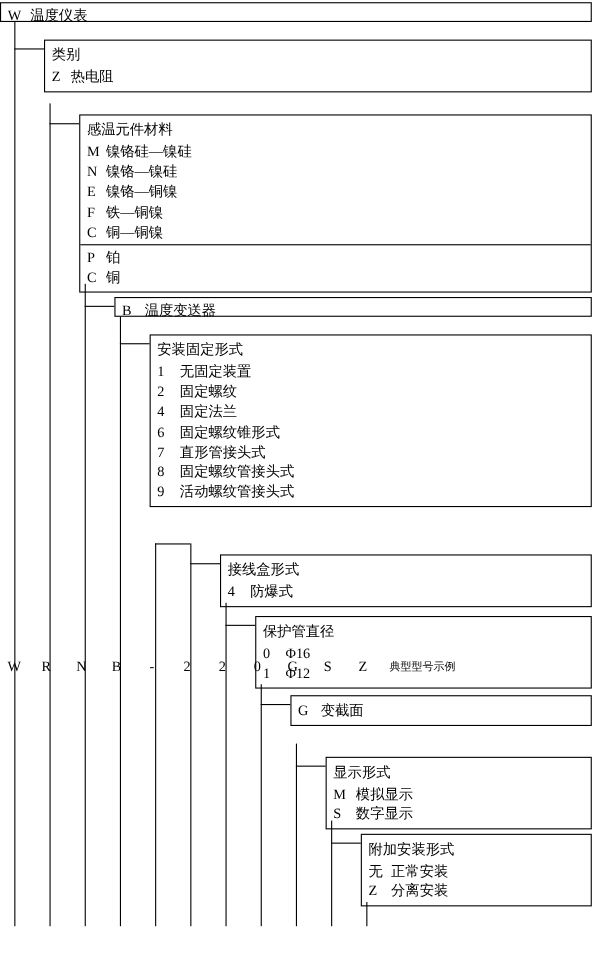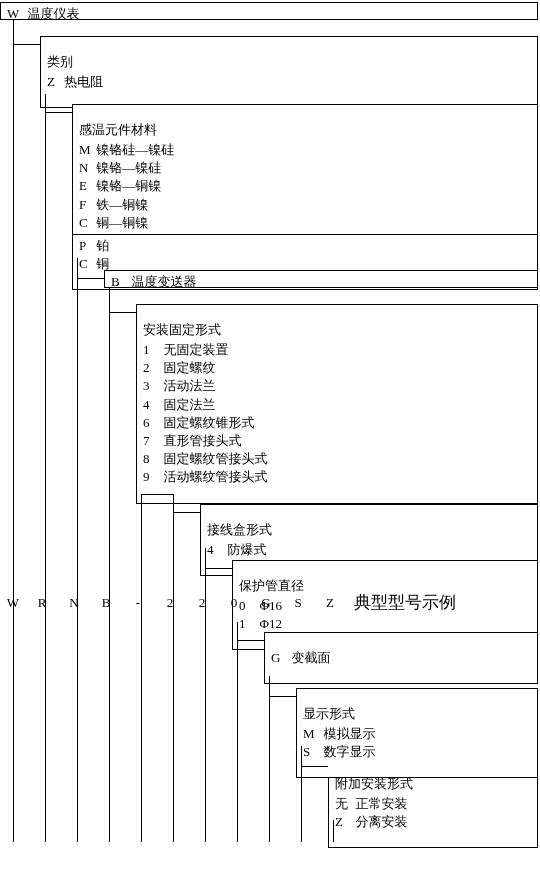--- a/index.html
+++ b/index.html
@@ -14,21 +14,21 @@
   }
   .container {
     position: relative;
     width: 540px;
     height: 628px;
   }
   .box {
     position: absolute;
     border: 1px solid #000;
     background: #fff;
-    padding: 16px 6px;
+    padding: 4px 6px;
   }
   .box .title {
     margin-bottom: 2px;
   }
   .box .row {
     white-space: nowrap;
     line-height: 1.4;
   }
   .code {
     display: inline-block;
@@ -56,21 +56,21 @@
     width: 540px;
     display: flex;
     align-items: center;
   }
   .bottom-row .bcell {
     text-align: center;
     width: 32px;
   }
   .bottom-label {
     margin-left: 8px;
-    font-size: 17px;
+    font-size: 10px;
   }
 </style>
 </head>
 <body>
 
 <div class="container">
 
   <div class="box" style="left:0px; top:2px; width:538px; height:18px; padding:2px 6px;">
     <span class="row"><span class="code">W</span>&nbsp;&nbsp;<span>温度仪表</span></span>
   </div>
@@ -93,21 +93,20 @@
   </div>
 
   <div class="box" style="left:104px; top:270px; width:434px; padding:2px 6px; height:18px;">
     <span class="row"><span class="code">B</span>&nbsp;&nbsp;<span>温度变送器</span></span>
   </div>
 
   <div class="box" style="left:136px; top:304px; width:402px;">
     <div class="title">安装固定形式</div>
     <div class="row"><span class="code">1</span>&nbsp;&nbsp;<span>无固定装置</span></div>
     <div class="row"><span class="code">2</span>&nbsp;&nbsp;<span>固定螺纹</span></div>
-    <div class="row"><span class="code">3</span>&nbsp;&nbsp;<span>活动法兰</span></div>
     <div class="row"><span class="code">4</span>&nbsp;&nbsp;<span>固定法兰</span></div>
     <div class="row"><span class="code">6</span>&nbsp;&nbsp;<span>固定螺纹锥形式</span></div>
     <div class="row"><span class="code">7</span>&nbsp;&nbsp;<span>直形管接头式</span></div>
     <div class="row"><span class="code">8</span>&nbsp;&nbsp;<span>固定螺纹管接头式</span></div>
     <div class="row"><span class="code">9</span>&nbsp;&nbsp;<span>活动螺纹管接头式</span></div>
   </div>
 
   <div class="box" style="left:200px; top:504px; width:338px;">
     <div class="title">接线盒形式</div>
     <div class="row"><span class="code">4</span>&nbsp;&nbsp;<span>防爆式</span></div>

